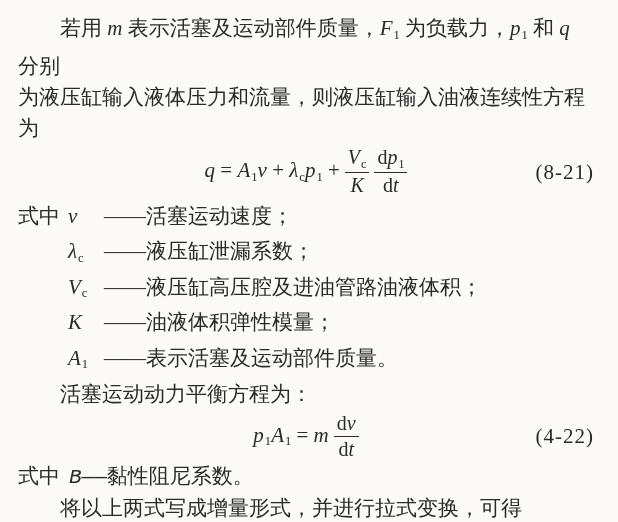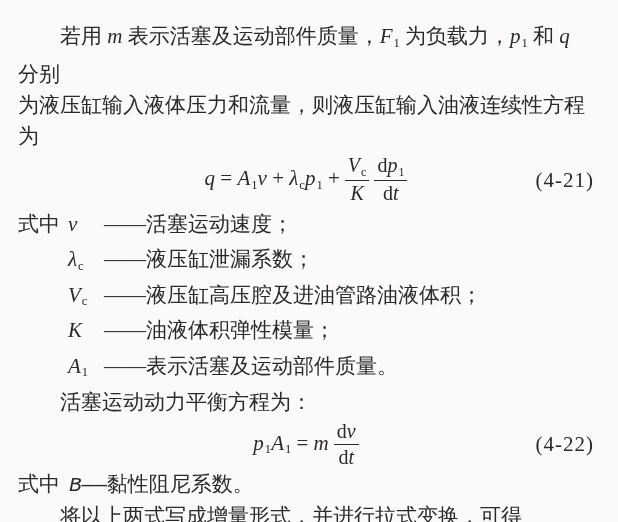--- a/index.html
+++ b/index.html
@@ -6,21 +6,21 @@
     margin: 0; padding: 0;
     width: 618px; height: 522px;
     overflow: hidden;
     background: #fbfaf8;
     color: #2a2a2a;
     font-family: "Liberation Serif", "DejaVu Serif", serif;
   }
   .page {
     box-sizing: border-box;
     width: 618px; height: 522px;
-    padding: 21px 24px 0 18px;
+    padding: 13px 24px 0 18px;
     font-size: 21px;
   }
   .line { margin: 0; line-height: 31px; }
   .indent { text-indent: 2em; }
   .v  { font-style: italic; }
   .sub {
     font-size: 0.60em;
     vertical-align: -0.28em;
     margin-left: 1px;
     font-style: normal;
@@ -75,21 +75,21 @@
       <span class="run"><span class="v">q</span> <span>=</span> <span class="v">A</span><span class="sub">1</span><span class="v">v</span> <span>+</span> <span class="v">λ</span><span class="sub">c</span><span class="v">p</span><span class="sub">1</span> <span>+</span></span>
       <span class="frac">
         <span class="fn"><span class="v">V</span><span class="sub">c</span></span>
         <span class="fd"><span class="v">K</span></span>
       </span>
       <span class="frac">
         <span class="fn"><span>d</span><span class="v">p</span><span class="sub">1</span></span>
         <span class="fd"><span>d</span><span class="v">t</span></span>
       </span>
     </span>
-    <span class="num">(4-21)</span>
+    <span class="num">(8-21)</span>
   </div>
 
   <div>
     <div class="def-row">
       <span class="def-prefix">式中</span>
       <span class="def-term"><span class="v">v</span><span class="sub"></span></span>
       <span class="def-dash">——</span>
       <span>活塞运动速度；</span>
     </div>
     <div class="def-row">

